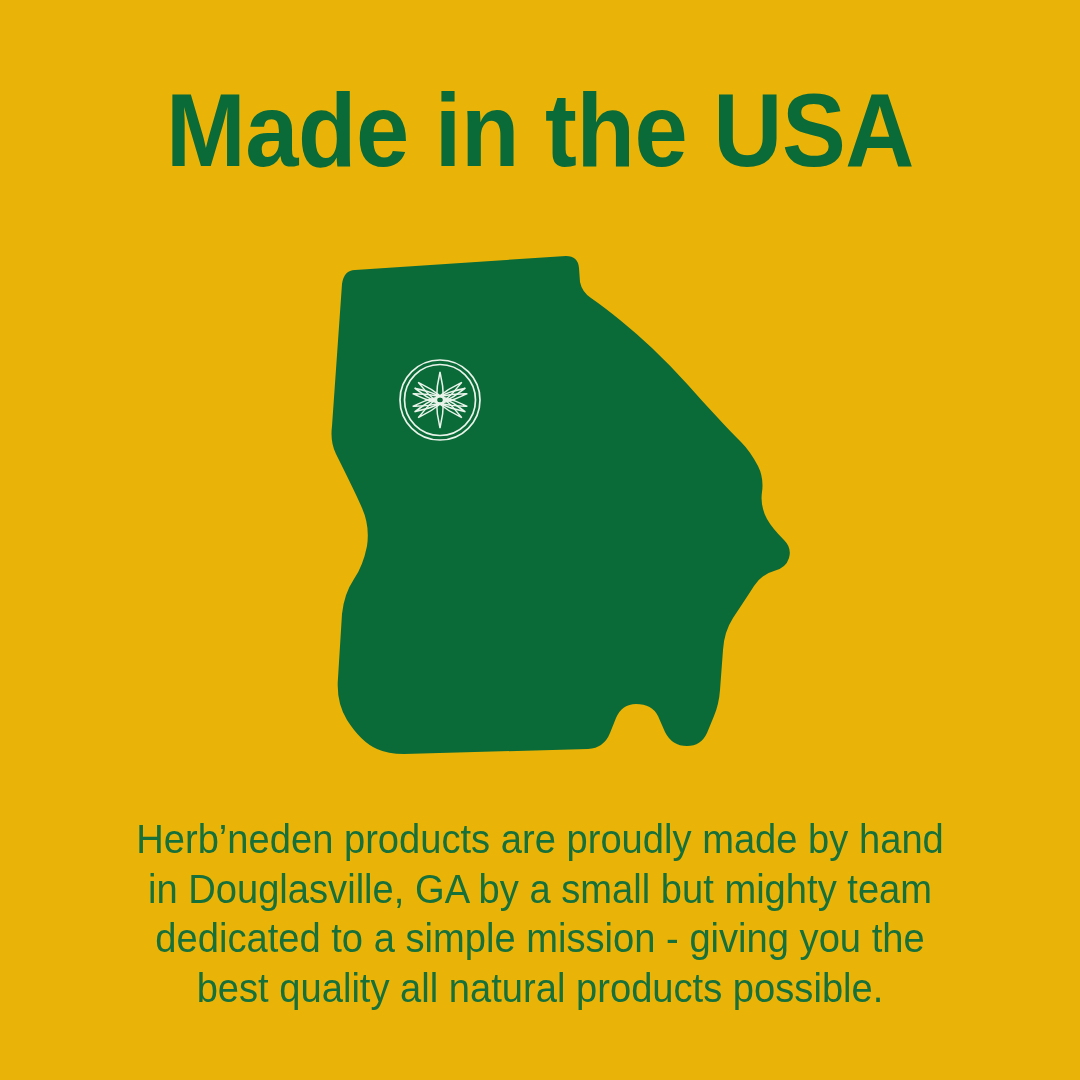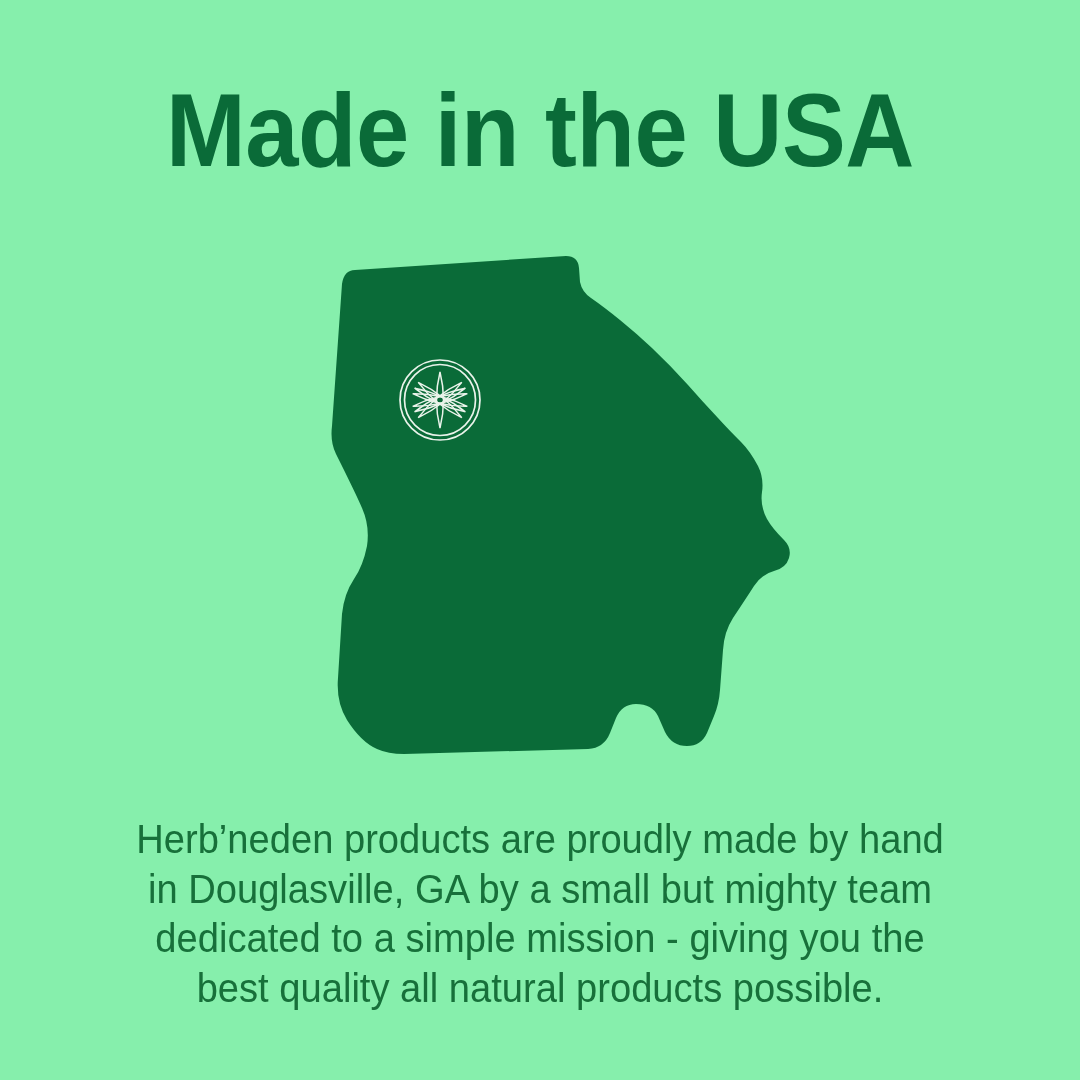--- a/index.html
+++ b/index.html
@@ -11,21 +11,21 @@
     width: 1080px;
     height: 1080px;
     background: #f2e3c0;
     font-family: "Liberation Sans", "DejaVu Sans", sans-serif;
     overflow: hidden;
   }
   .poster {
     position: relative;
     width: 1080px;
     height: 1080px;
-    background: #86efac;
+    background: #eab308;
     box-sizing: border-box;
   }
 
   
   .headline {
     position: absolute;
     left: 0;
     top: 74px;
     width: 1080px;
     text-align: center;

